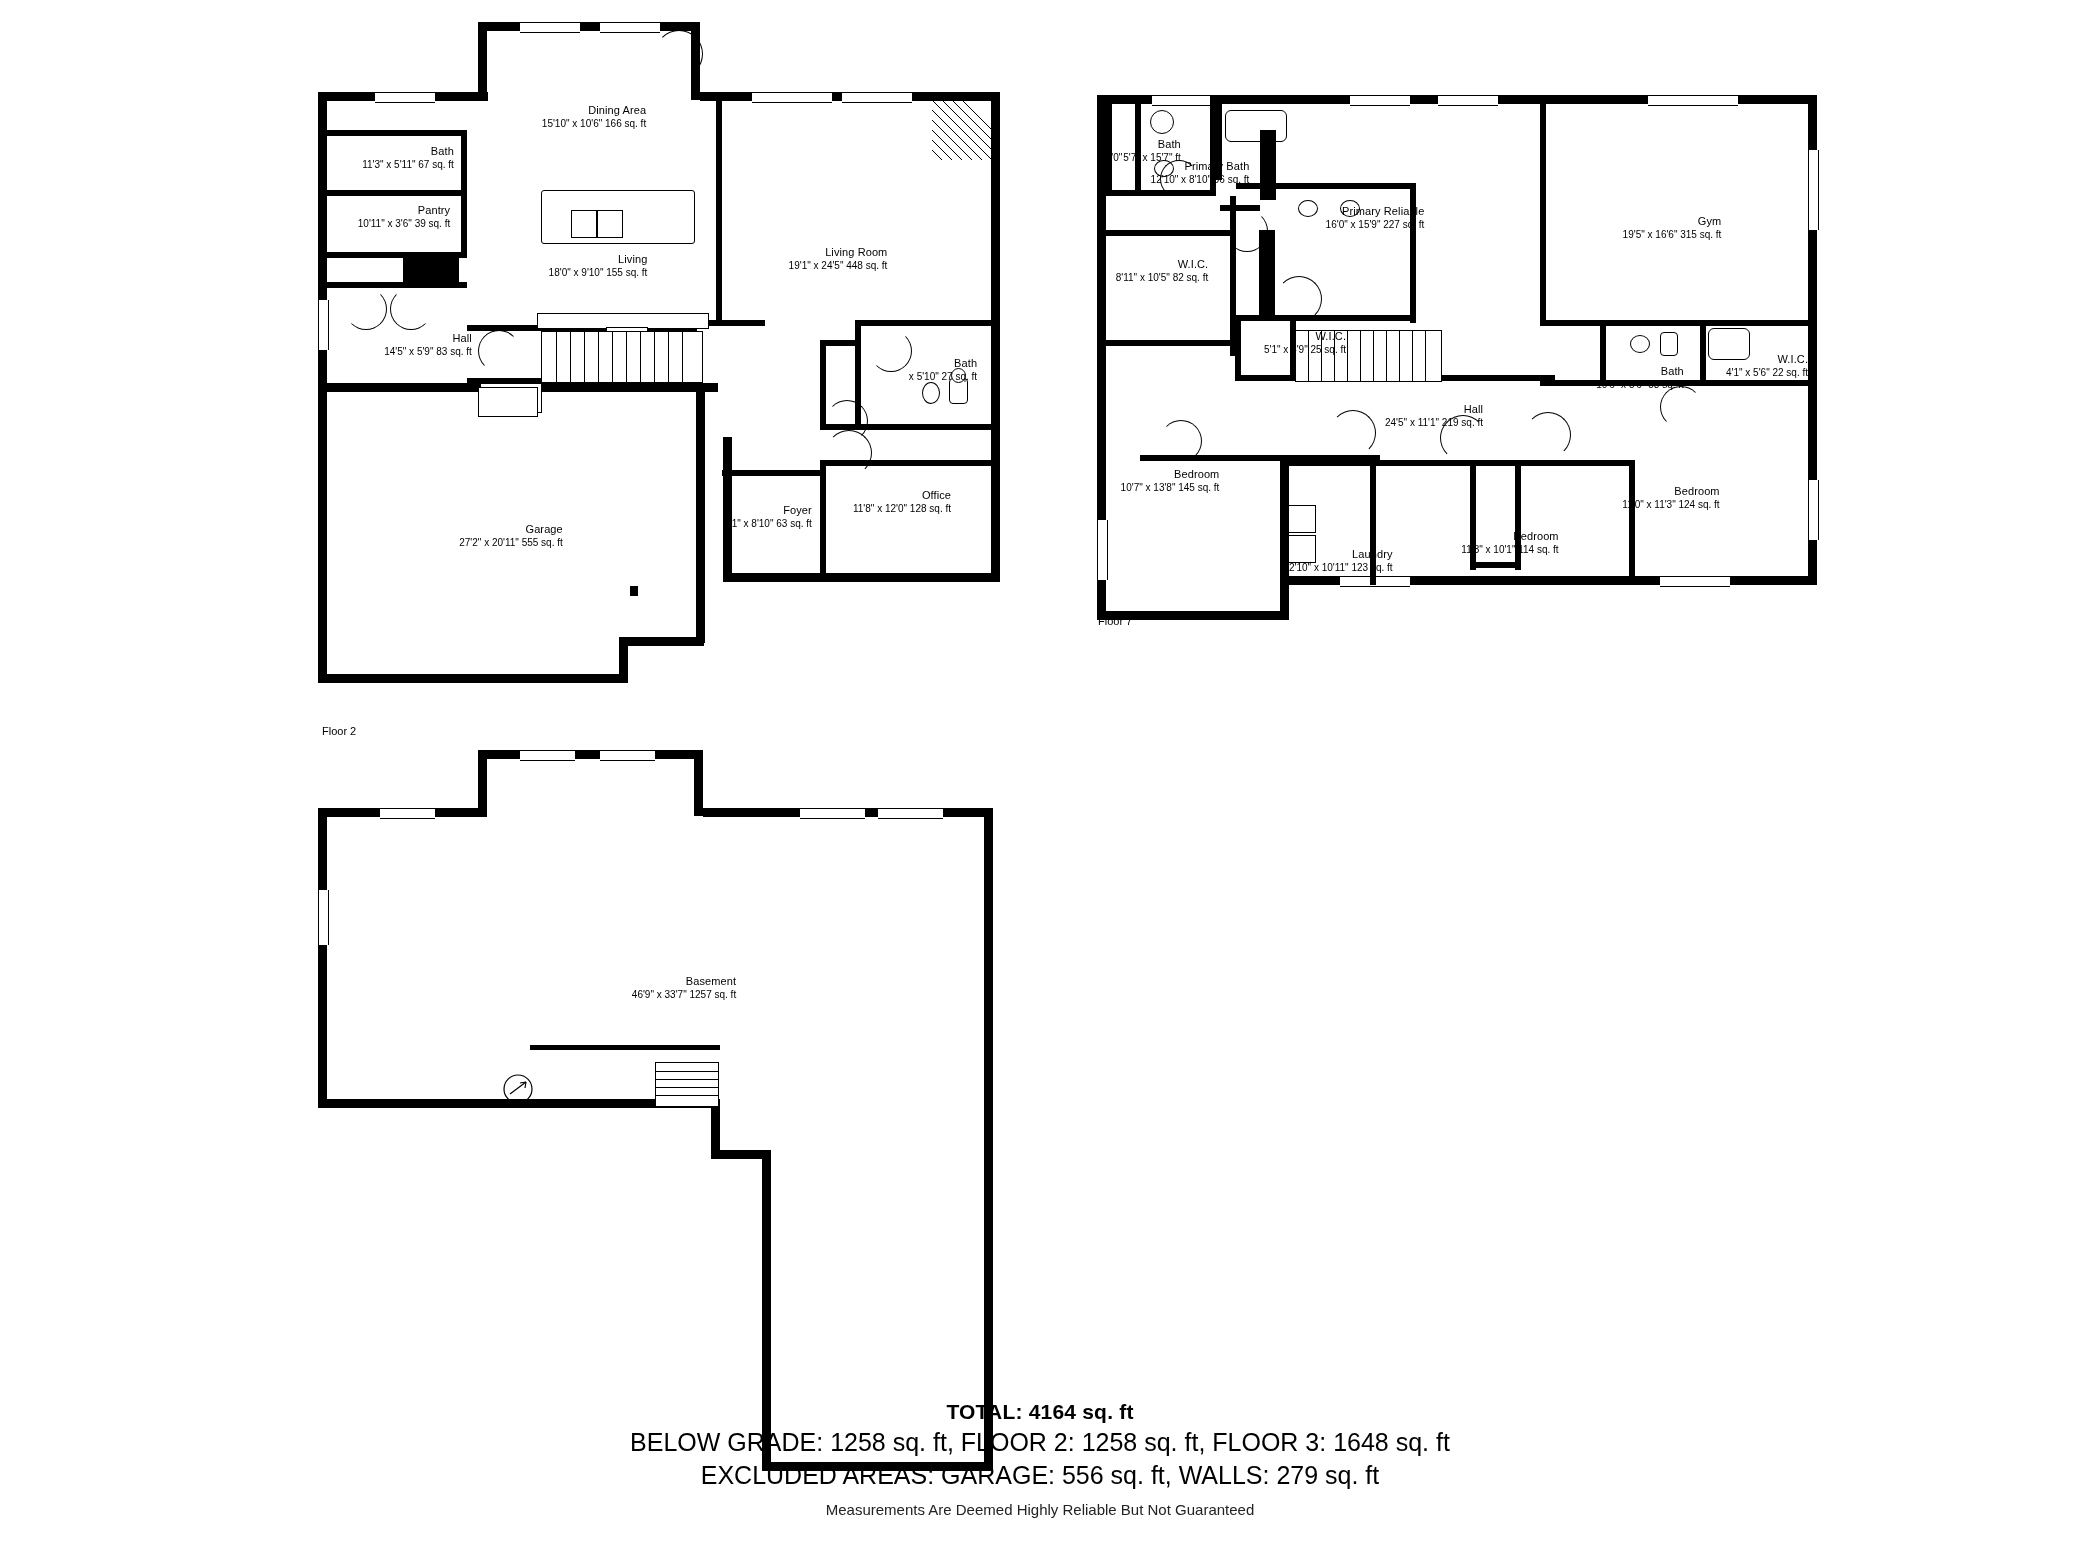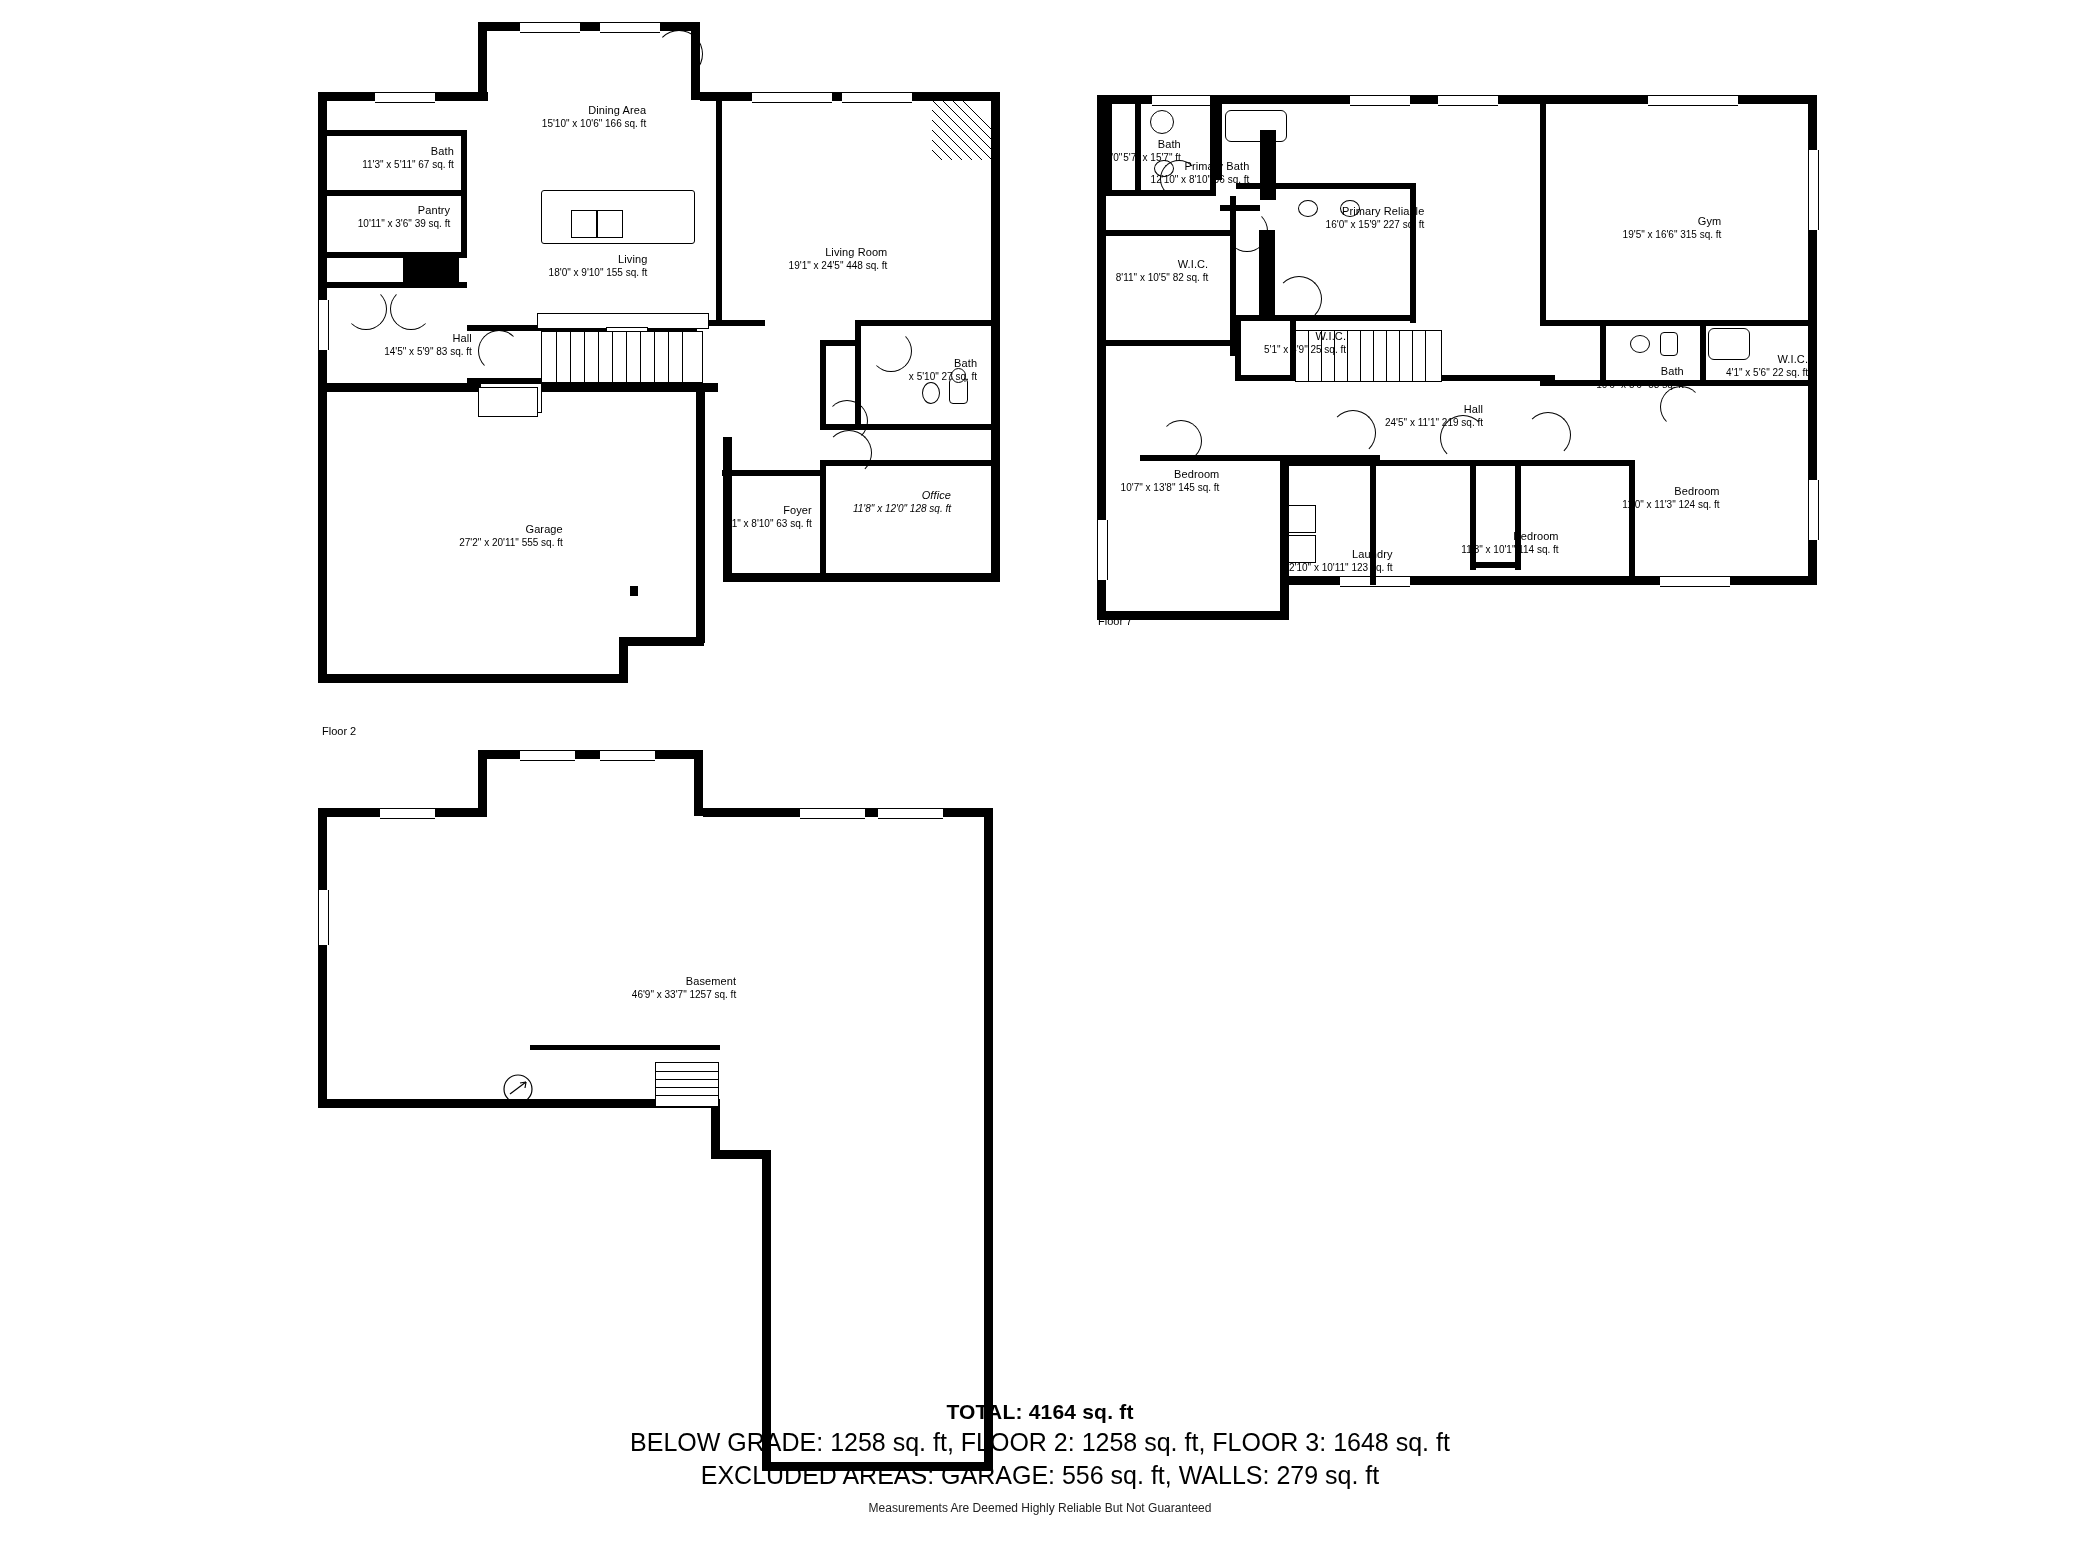--- a/index.html
+++ b/index.html
@@ -58,21 +58,21 @@
   .summary .total {
     font-size: 21px;
     font-weight: bold;
     letter-spacing: 0.2px;
   }
   .summary .line {
     font-size: 25px;
     margin-top: 4px;
   }
   .summary .note {
-    font-size: 12px;
+    font-size: 15px;
     margin-top: 11px;
     color: #222;
   }
   
   .door {
     position: absolute;
     border: 1.2px solid #000;
     border-radius: 50%;
     background: transparent;
   }
@@ -245,21 +245,21 @@
       <span class="dm">19'1" x 24'5" 448 sq. ft</span>
     </div>
     <div class="label" style="left:428px;top:332px;">
       <span class="nm">Hall</span>
       <span class="dm">14'5" x 5'9" 83 sq. ft</span>
     </div>
     <div class="label" style="left:943px;top:357px;">
       <span class="nm">Bath</span>
       <span class="dm">x 5'10" 27 sq. ft</span>
     </div>
-    <div class="label" style="left:902px;top:489px;font-style:italic;">
+    <div class="label" style="left:902px;top:489px;">
       <span class="nm">Office</span>
       <span class="dm">11'8" x 12'0" 128 sq. ft</span>
     </div>
     <div class="label" style="left:768px;top:504px;">
       <span class="nm">Foyer</span>
       <span class="dm">7'1" x 8'10" 63 sq. ft</span>
     </div>
     <div class="label" style="left:511px;top:523px;">
       <span class="nm">Garage</span>
       <span class="dm">27'2" x 20'11" 555 sq. ft</span>

